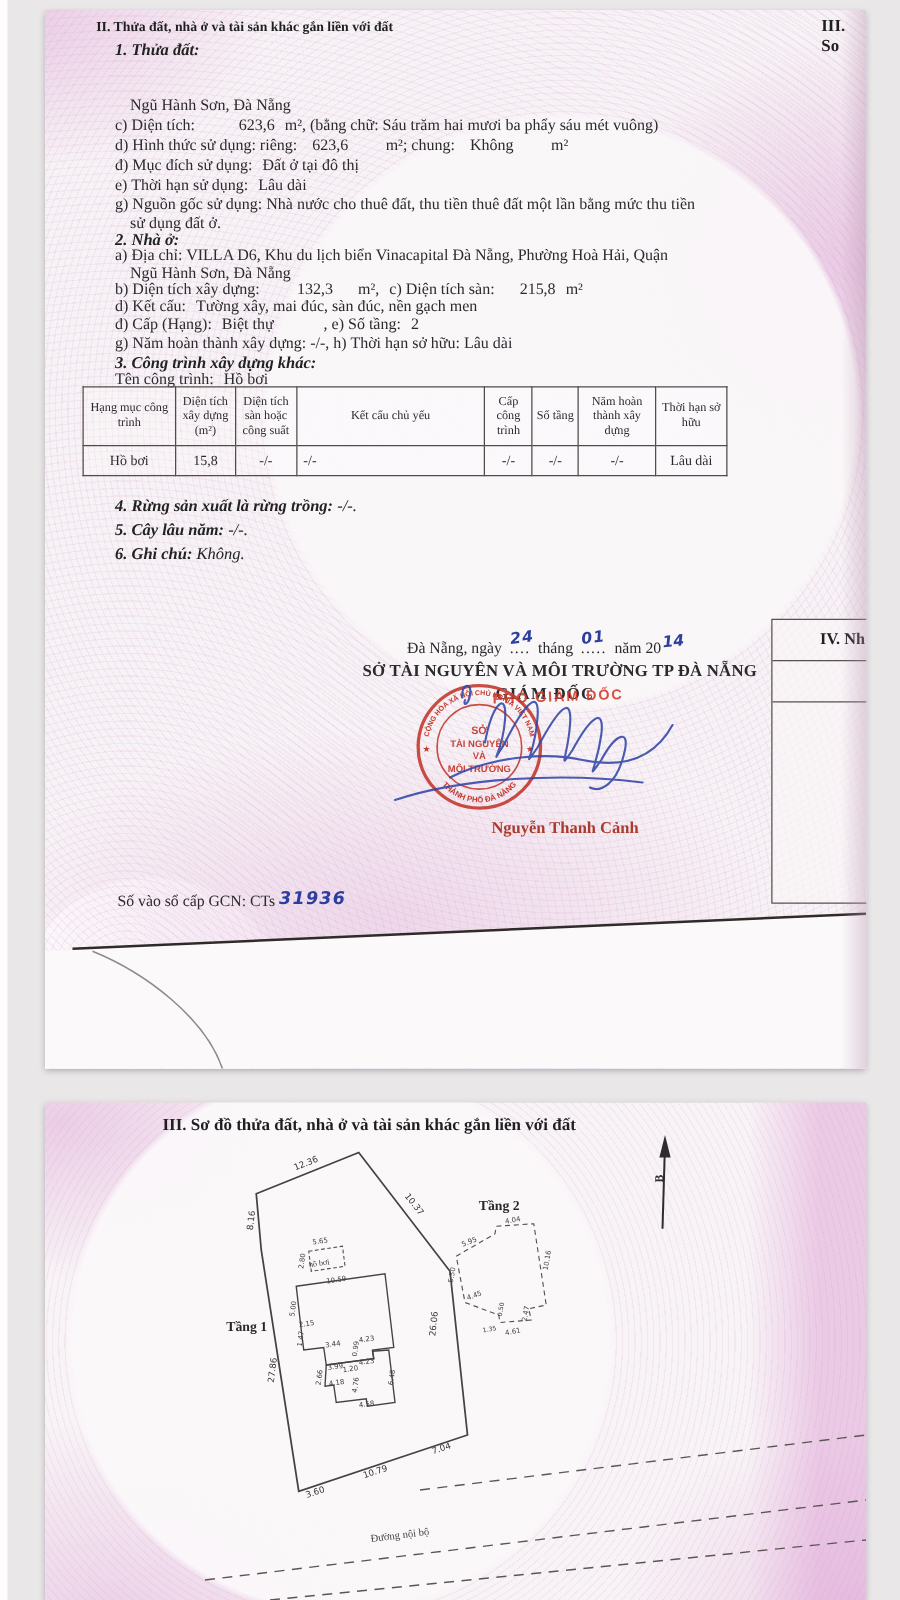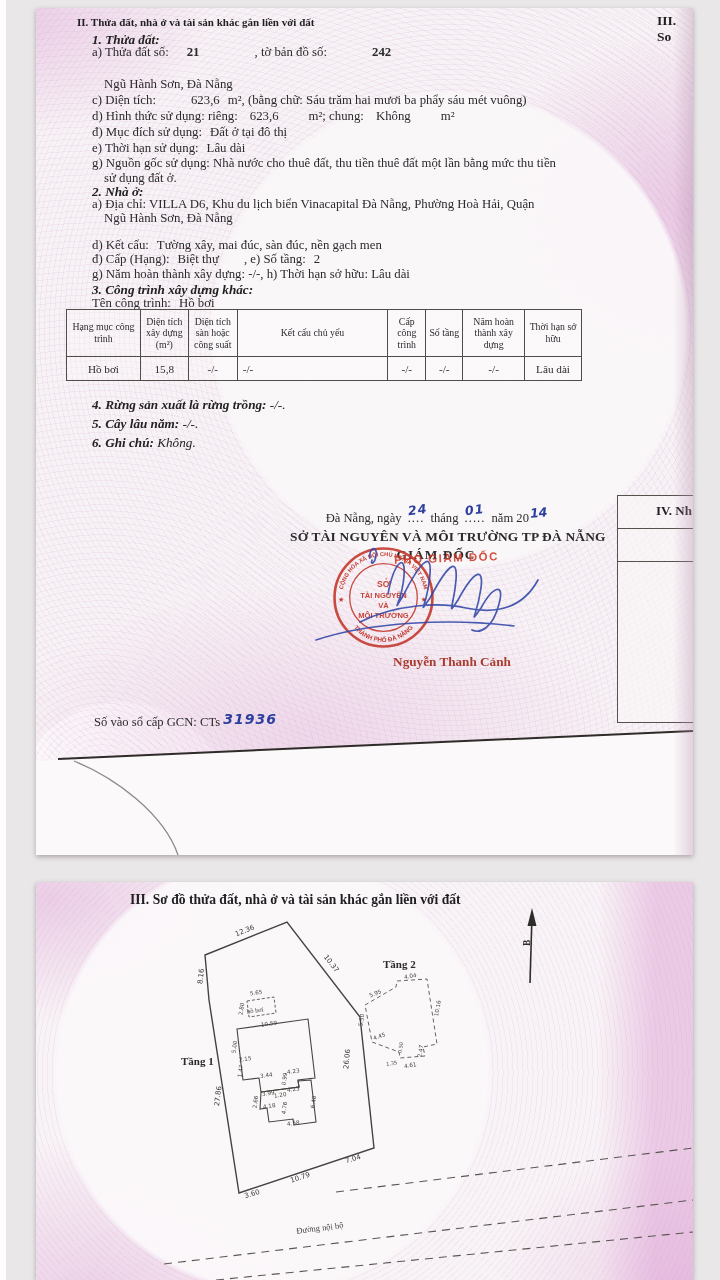--- a/index.html
+++ b/index.html
@@ -39,21 +39,21 @@
       radial-gradient(ellipse 300px 180px at 2% 4%, rgba(224,175,217,.55), rgba(0,0,0,0) 70%),
       radial-gradient(ellipse 360px 220px at 8% 104%, rgba(224,175,217,.50), rgba(0,0,0,0) 72%),
       radial-gradient(ellipse 260px 200px at 98% 102%, rgba(224,175,217,.45), rgba(0,0,0,0) 72%);
   }
   .ln{position:absolute;left:56px;font-size:12.8px;color:#2b2a2d;white-space:nowrap;}
   .ind{left:68px;}
   .sh{position:absolute;left:56px;font-weight:bold;font-style:italic;font-size:13.2px;color:#222;white-space:nowrap;}
   .h2{position:absolute;left:41px;top:8px;font-weight:bold;font-size:11px;color:#1f1e21;white-space:nowrap;}
   .corner{position:absolute;left:601px;top:5px;font-weight:bold;font-size:13.5px;color:#1f1e21;margin-left:20px;}
   b.v{font-weight:bold;}
-  .g8{margin-left:8px}.g12{margin-left:12px}.g18{margin-left:18px}.g25{margin-left:25px}
+  .g8{margin-left:8px}.g12{margin-left:12px}.g18{margin-left:18px}.g25{margin-left:40px}
   .g35{margin-left:35px}.g45{margin-left:45px}.g55{margin-left:55px}.g20{margin-left:20px}.g30{margin-left:30px}.g60{}
   table.assets{
     position:absolute;left:30px;top:301px;width:516px;border-collapse:collapse;
     font-family:"Liberation Serif","DejaVu Serif",serif;color:#2b2a2d;background:rgba(255,255,255,.25);
   }
   table.assets td{border:1px solid #4f4c49;text-align:center;vertical-align:middle;padding:1px 2px;}
   table.assets tr.hd td{font-size:9.8px;line-height:1.18;height:44px;}
   table.assets tr.bd td{font-size:11.2px;height:21px;}
   table.assets tr.bd td.la{text-align:left;padding-left:5px;}
   .signblock{position:absolute;left:254px;top:502px;width:292px;text-align:center;color:#2b2a2d;}
@@ -91,42 +91,42 @@
   <svg class="absvg" style="left:0;top:0;" width="657" height="847" viewBox="0 0 657 847">
     <polygon points="0,753 657,722 657,847 0,847" fill="#fbf9fa"></polygon>
     <line x1="22" y1="751" x2="657" y2="723" stroke="#2e2b28" stroke-width="2"></line>
     <path d="M38,753 C80,770 128,806 142,847" stroke="#8b8b89" fill="none" stroke-width="1.3"></path>
   </svg>
 
   <div class="h2">II. Thửa đất, nhà ở và tài sản khác gắn liền với đất</div>
   <div class="corner">III. So</div>
 
   <div class="sh" style="top:24px">1. Thửa đất:</div>
-  <div class="ln" style="top:37px">
-    <span>a) Thửa đất số:</span><b class="v g18">21</b><span class="g55">, tờ bản đồ số:</span><b class="v g45">242</b>
-  </div>
   <div class="ln ind" style="top:69px">Ngũ Hành Sơn, Đà Nẵng</div>
   <div class="ln" style="top:85px">
     <span>c) Diện tích:</span><span class="g35">623,6</span><span class="g8">m²</span><span>, (bằng chữ: Sáu trăm hai mươi ba phẩy sáu mét vuông)</span>
   </div>
   <div class="ln" style="top:101px">
     <span>d) Hình thức sử dụng: riêng:</span><span class="g12">623,6</span><span class="g30">m²</span><span>; chung:</span><span class="g12">Không</span><span class="g30">m²</span>
   </div>
   <div class="ln" style="top:117px">
     <span>đ) Mục đích sử dụng:</span><span class="g8">Đất ở tại đô thị</span>
   </div>
   <div class="ln" style="top:133px">
     <span>e) Thời hạn sử dụng:</span><span class="g8">Lâu dài</span>
   </div>
   <div class="ln" style="top:148px">g) Nguồn gốc sử dụng: Nhà nước cho thuê đất, thu tiền thuê đất một lần bằng mức thu tiền</div>
   <div class="ln ind" style="top:163px">sử dụng đất ở.</div>
 
   <div class="sh" style="top:176px">2. Nhà ở:</div>
   <div class="ln" style="top:189px">a) Địa chỉ:  VILLA D6, Khu du lịch biển Vinacapital Đà Nẵng, Phường Hoà Hải, Quận</div>
   <div class="ln ind" style="top:203px">Ngũ Hành Sơn, Đà Nẵng</div>
+  <div class="ln" style="top:216px">
+    <span>b) Diện tích xây dựng:</span><span class="g30">132,3</span><span class="g20">m²,</span><span class="g8">c) Diện tích sàn:</span><span class="g20">215,8</span><span class="g8">m²</span>
+  </div>
   <div class="ln" style="top:230px">
     <span>d) Kết cấu:</span><span class="g8">Tường xây, mai đúc, sàn đúc, nền gạch men</span>
   </div>
   <div class="ln" style="top:244px">
     <span>đ) Cấp (Hạng):</span><span class="g8">Biệt thự</span><span class="g25">, e) Số tầng:</span><span class="g8">2</span>
   </div>
   <div class="ln" style="top:259px">
     <span>g) Năm hoàn thành xây dựng: -/-</span><span class="g60">, h) Thời hạn sở hữu:  Lâu dài</span>
   </div>
 

